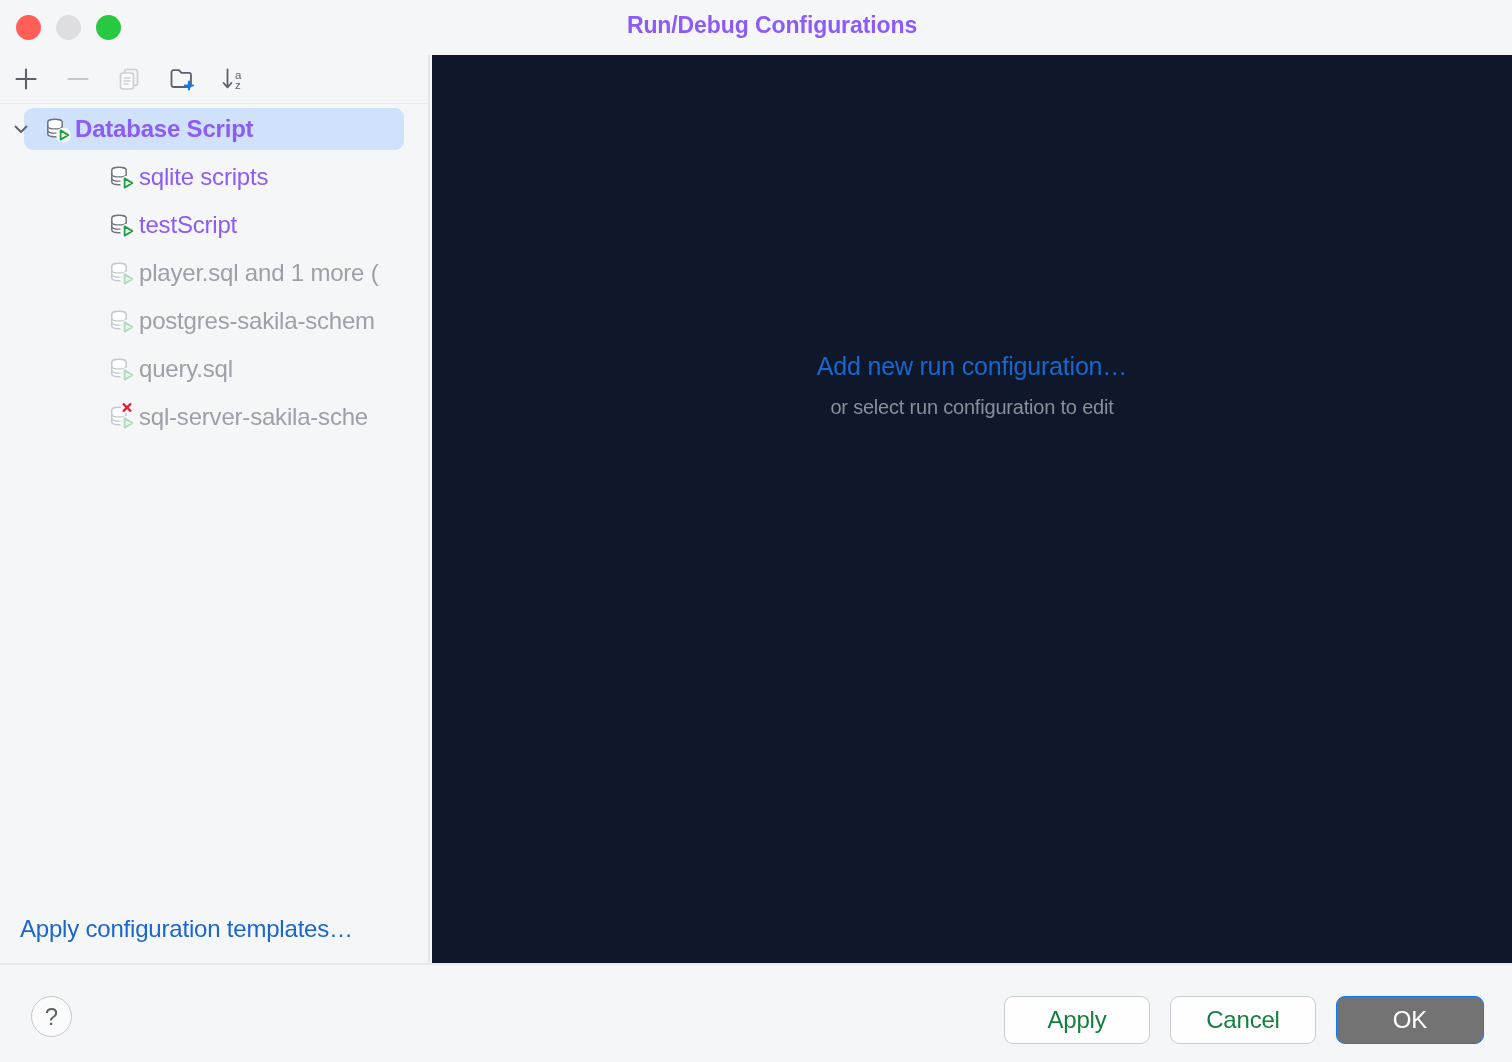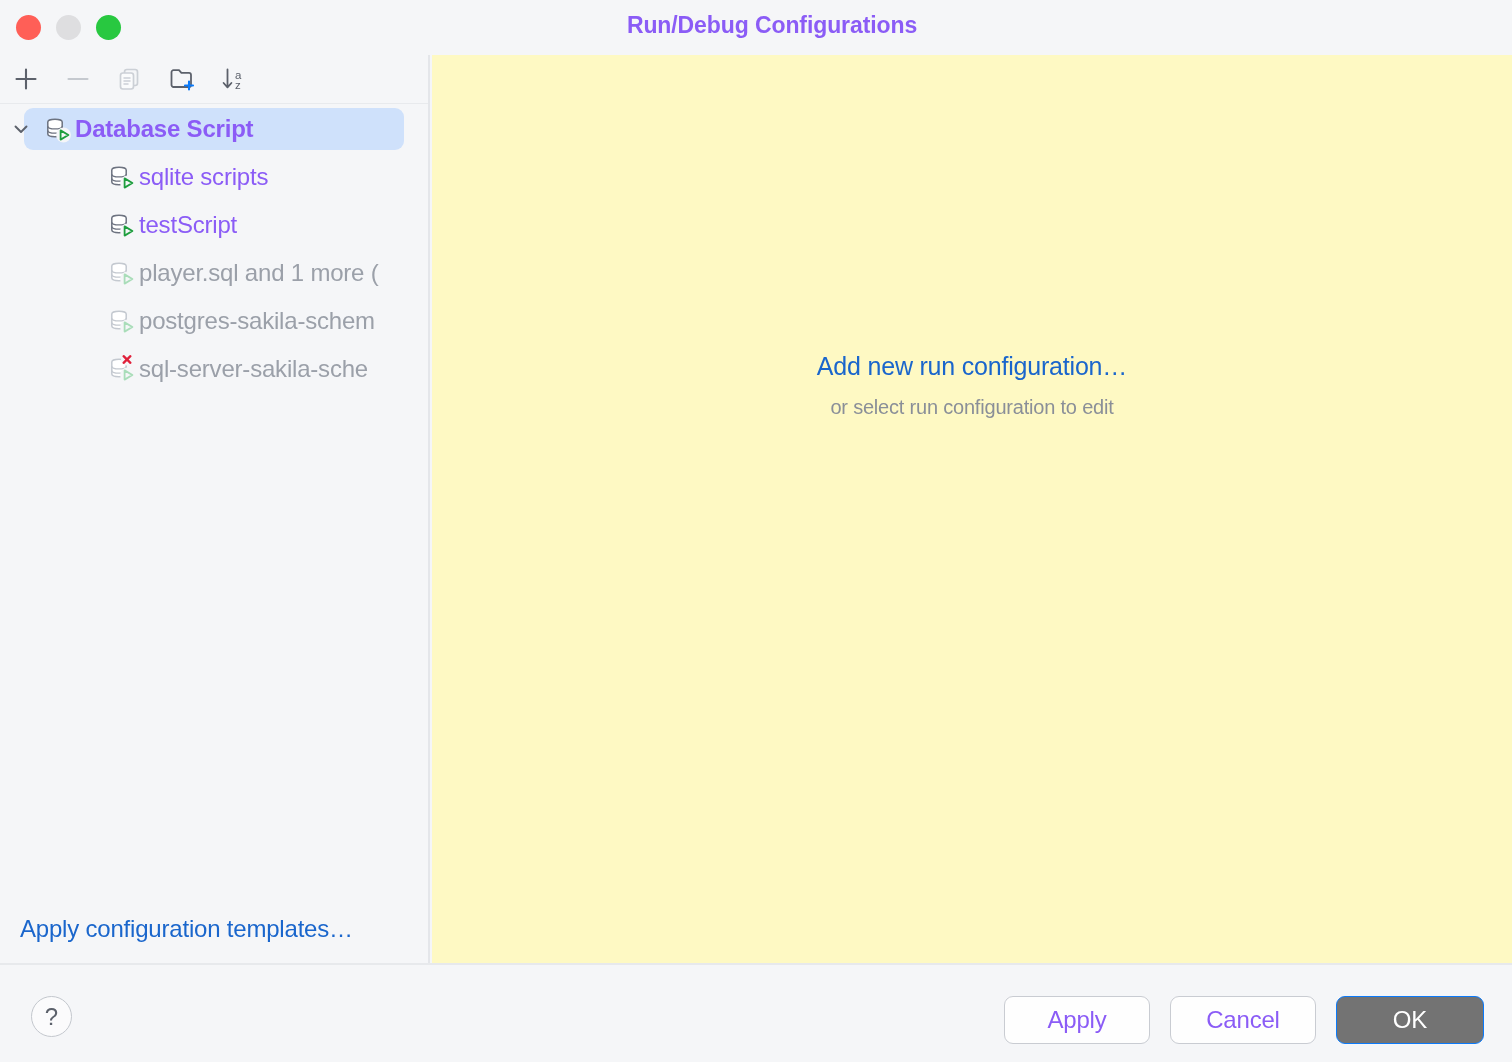--- a/index.html
+++ b/index.html
@@ -156,21 +156,21 @@
     cursor: default;
     letter-spacing: -0.2px;
   }
 
   
   #right-panel {
     position: absolute;
     left: 432px; top: 55px;
     width: 1080px;
     height: 908px;
-    background: #fef9c3;
+    background: #0f172a;
   }
   #empty-state {
     position: absolute;
     left: 0;
     top: 297px;
     width: 1080px;
     text-align: center;
   }
   #add-new-link {
     font-size: 25px;
@@ -225,21 +225,21 @@
     font-family: "Liberation Sans", sans-serif;
     display: flex;
     align-items: center;
     justify-content: center;
     cursor: default;
     letter-spacing: -0.2px;
   }
   .btn-secondary {
     background: #fefefe;
     border: 1.5px solid #c9ccd2;
-    color: #8b5cf6;
+    color: #15803d;
   }
   .btn-primary {
     background: #737373;
     border: 1.5px solid #0a7afa;
     color: #ffffff;
     min-width: 148px;
   }
 </style>
 </head>
 <body>
@@ -380,20 +380,36 @@
               <path d="M5.8 13.2 c0 1.5 3.2 2.7 7.2 2.7 s7.2 -1.2 7.2 -2.7" fill="none" stroke="#c4c9d0" stroke-width="1.4"></path>
               <path d="M5.8 17.4 c0 1.5 3.2 2.7 7.2 2.7 s7.2 -1.2 7.2 -2.7" fill="none" stroke="#c4c9d0" stroke-width="1.4"></path>
               <circle cx="21.5" cy="22" r="7.4" fill="#f5f6f8"></circle>
               <path d="M18.6 17.4 L26.4 22 L18.6 26.6 Z" fill="none" stroke="#a9ddb9" stroke-width="1.8" stroke-linejoin="round"></path>
             </svg>
           </span>
           <span class="row-label">postgres-sakila-schem</span>
         </div>
       </div>
 
+      <div class="tree-row muted">
+        <div class="row-inner">
+          <span class="row-indent"></span>
+          <span class="row-icon">
+            <svg width="32" height="32" viewBox="0 0 32 32">
+              <ellipse cx="13" cy="9" rx="7.2" ry="2.7" fill="#fff" stroke="#c4c9d0" stroke-width="1.5"></ellipse>
+              <path d="M5.8 9 V21 c0 1.5 3.2 2.7 7.2 2.7 s7.2 -1.2 7.2 -2.7 V9" fill="#fff" stroke="#c4c9d0" stroke-width="1.5"></path>
+              <path d="M5.8 13.2 c0 1.5 3.2 2.7 7.2 2.7 s7.2 -1.2 7.2 -2.7" fill="none" stroke="#c4c9d0" stroke-width="1.4"></path>
+              <path d="M5.8 17.4 c0 1.5 3.2 2.7 7.2 2.7 s7.2 -1.2 7.2 -2.7" fill="none" stroke="#c4c9d0" stroke-width="1.4"></path>
+              <circle cx="21.5" cy="22" r="7.4" fill="#f5f6f8"></circle>
+              <path d="M18.6 17.4 L26.4 22 L18.6 26.6 Z" fill="none" stroke="#a9ddb9" stroke-width="1.8" stroke-linejoin="round"></path>
+            </svg>
+          </span>
+          <span class="row-label">query.sql</span>
+        </div>
+      </div>
 
       <div class="tree-row muted">
         <div class="row-inner">
           <span class="row-indent"></span>
           <span class="row-icon">
             <svg width="32" height="32" viewBox="0 0 32 32">
               <ellipse cx="13" cy="9" rx="7.2" ry="2.7" fill="#fff" stroke="#c4c9d0" stroke-width="1.5"></ellipse>
               <path d="M5.8 9 V21 c0 1.5 3.2 2.7 7.2 2.7 s7.2 -1.2 7.2 -2.7 V9" fill="#fff" stroke="#c4c9d0" stroke-width="1.5"></path>
               <path d="M5.8 13.2 c0 1.5 3.2 2.7 7.2 2.7 s7.2 -1.2 7.2 -2.7" fill="none" stroke="#c4c9d0" stroke-width="1.4"></path>
               <path d="M5.8 17.4 c0 1.5 3.2 2.7 7.2 2.7 s7.2 -1.2 7.2 -2.7" fill="none" stroke="#c4c9d0" stroke-width="1.4"></path>

